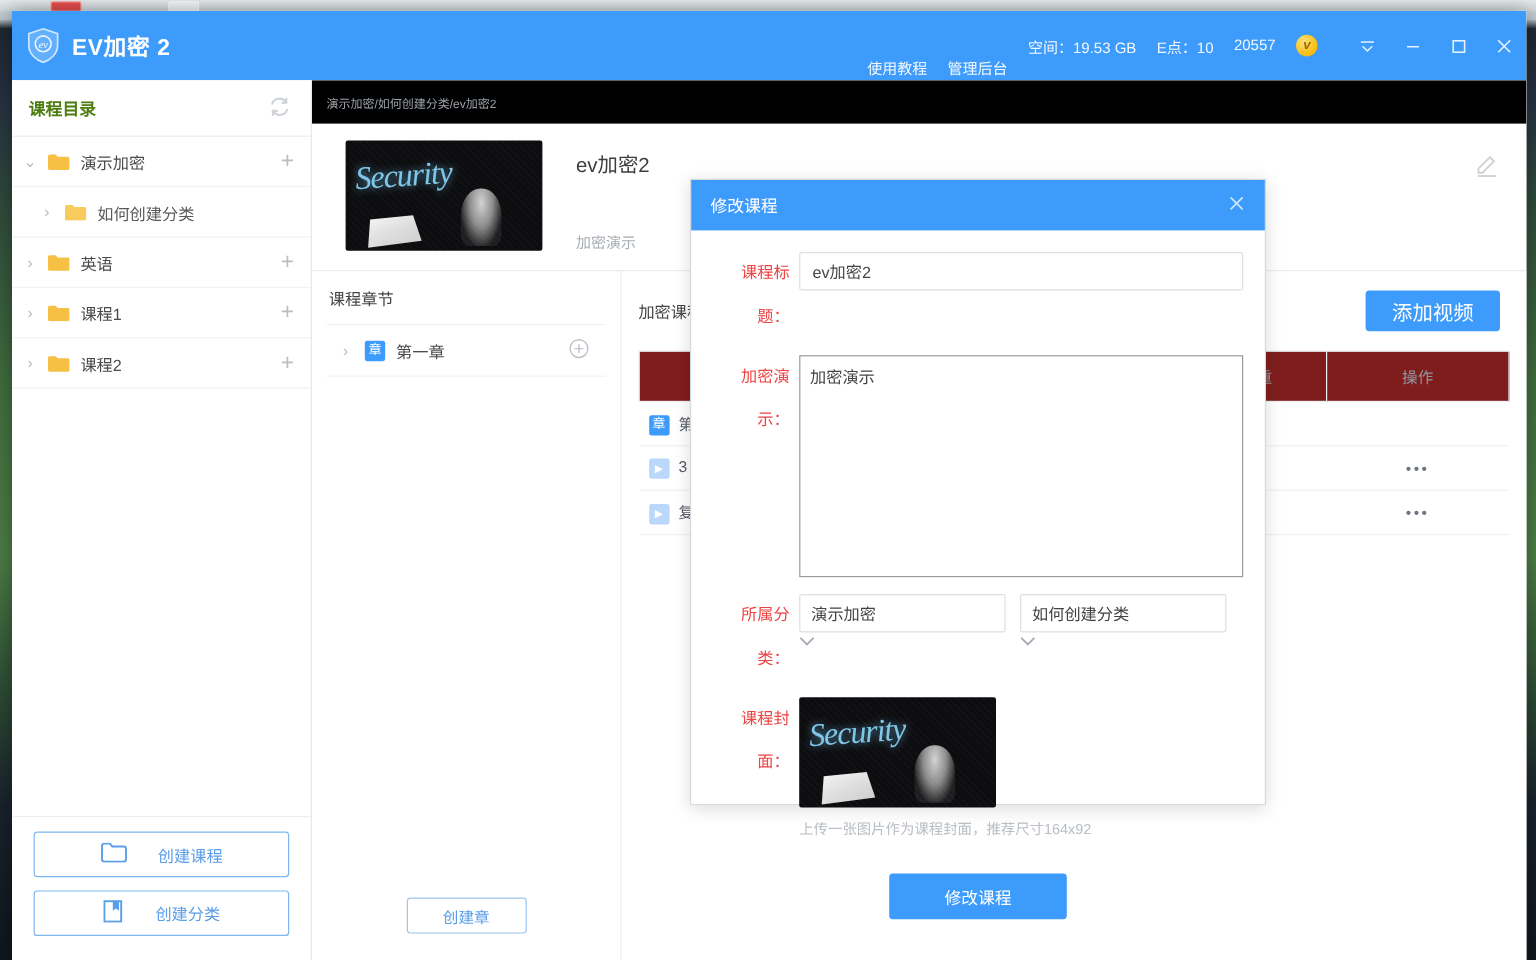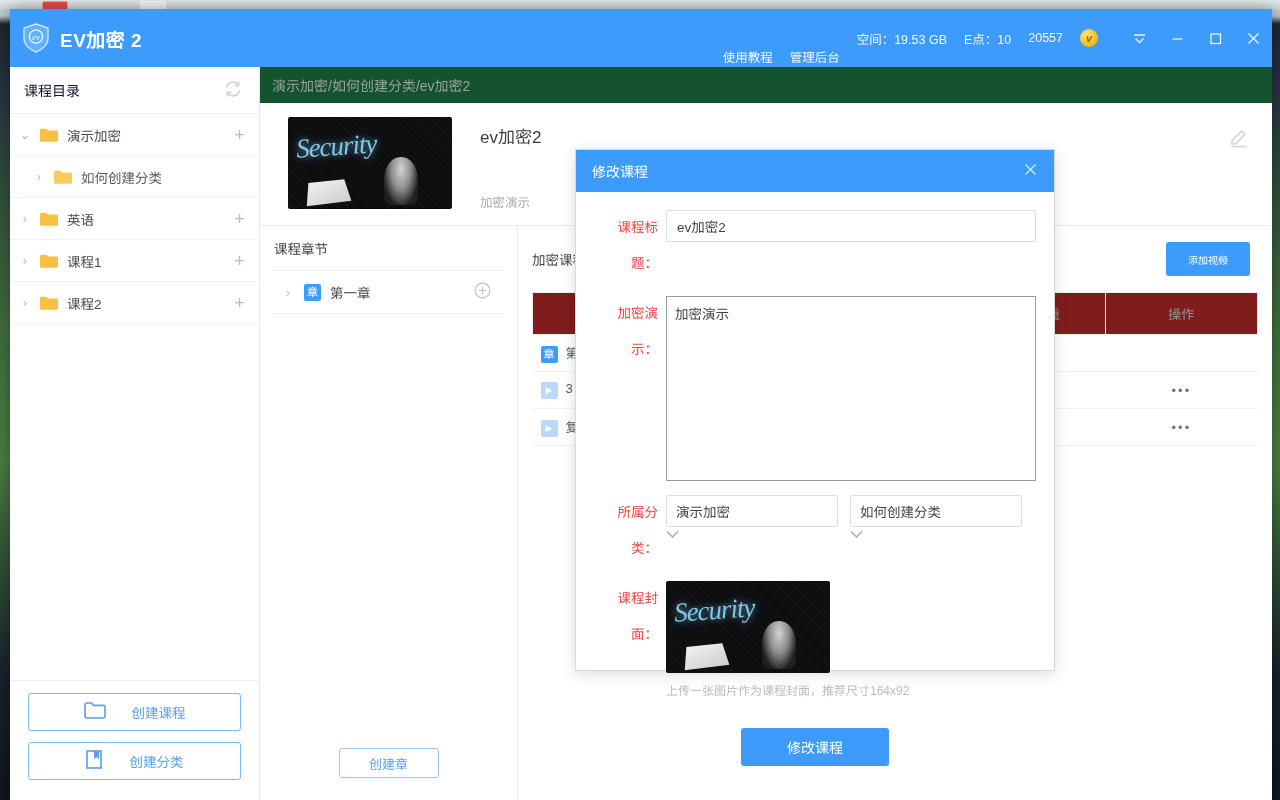--- a/index.html
+++ b/index.html
@@ -94,21 +94,21 @@
     background: #fff;
     border-right: 1px solid #e6e8eb;
     display: flex; flex-direction: column;
   }
   #sidebar-head {
     height: 47px; flex: 0 0 47px;
     display: flex; align-items: center; justify-content: space-between;
     padding: 0 16px 0 14px;
     border-bottom: 1px solid #eceef0;
   }
-  #sidebar-head .t { font-size: 14px; color: #0f172a; }
+  #sidebar-head .t { font-size: 14px; color: #4d7c0f; font-weight: bold; }
   .refresh-ic { cursor: pointer; opacity: .55; }
   #tree { flex: 1 1 auto; overflow: auto; padding-top: 0; }
   .tree-row {
     height: 42px;
     display: flex; align-items: center;
     border-bottom: 1px solid #f1f2f4;
     padding-right: 14px;
     cursor: pointer;
   }
   .tree-row .caret {
@@ -136,22 +136,22 @@
     font-size: 13.5px; cursor: pointer; margin-bottom: 11px;
   }
   .ghost-btn:last-child { margin-bottom: 0; }
 
   
   #main { flex: 1 1 auto; display: flex; flex-direction: column; min-width: 0; background: #fff; }
   #breadcrumb {
     height: 36px; flex: 0 0 36px;
     display: flex; align-items: center;
     padding-left: 12px;
-    font-size: 14px; color: #9aa0a6;
-    background: #14532d;
+    font-size: 10px; color: #9aa0a6;
+    background: #000000;
   }
   #course-header {
     flex: 0 0 123px;
     display: flex; align-items: flex-start;
     padding: 14px 14px 0 28px;
     border-bottom: 1px solid #e9ebee;
     position: relative;
   }
   .cover-thumb {
     width: 164px; height: 92px; flex: 0 0 164px;
@@ -236,21 +236,21 @@
   #videos .hd {
     height: 66px; flex: 0 0 66px;
     display: flex; align-items: center; justify-content: space-between;
     padding: 0 22px 0 14px;
   }
   #videos .hd .t { font-size: 13.5px; color: #444; }
   .primary-btn {
     background: #3d9bfb; color: #fff;
     border: none; border-radius: 3px;
     height: 34px; padding: 0 22px;
-    font-size: 10px; cursor: pointer;
+    font-size: 17px; cursor: pointer;
     font-family: inherit;
     margin-left: 16px;
   }
   table.vt { width: calc(100% - 28px); margin: 0 14px; border-collapse: collapse; table-layout: fixed; }
   table.vt th {
     height: 42px;
     border: 1px solid #eceef0;
     font-weight: normal; font-size: 13px; color: #8f959c;
     background: #7f1d1d;
   }

